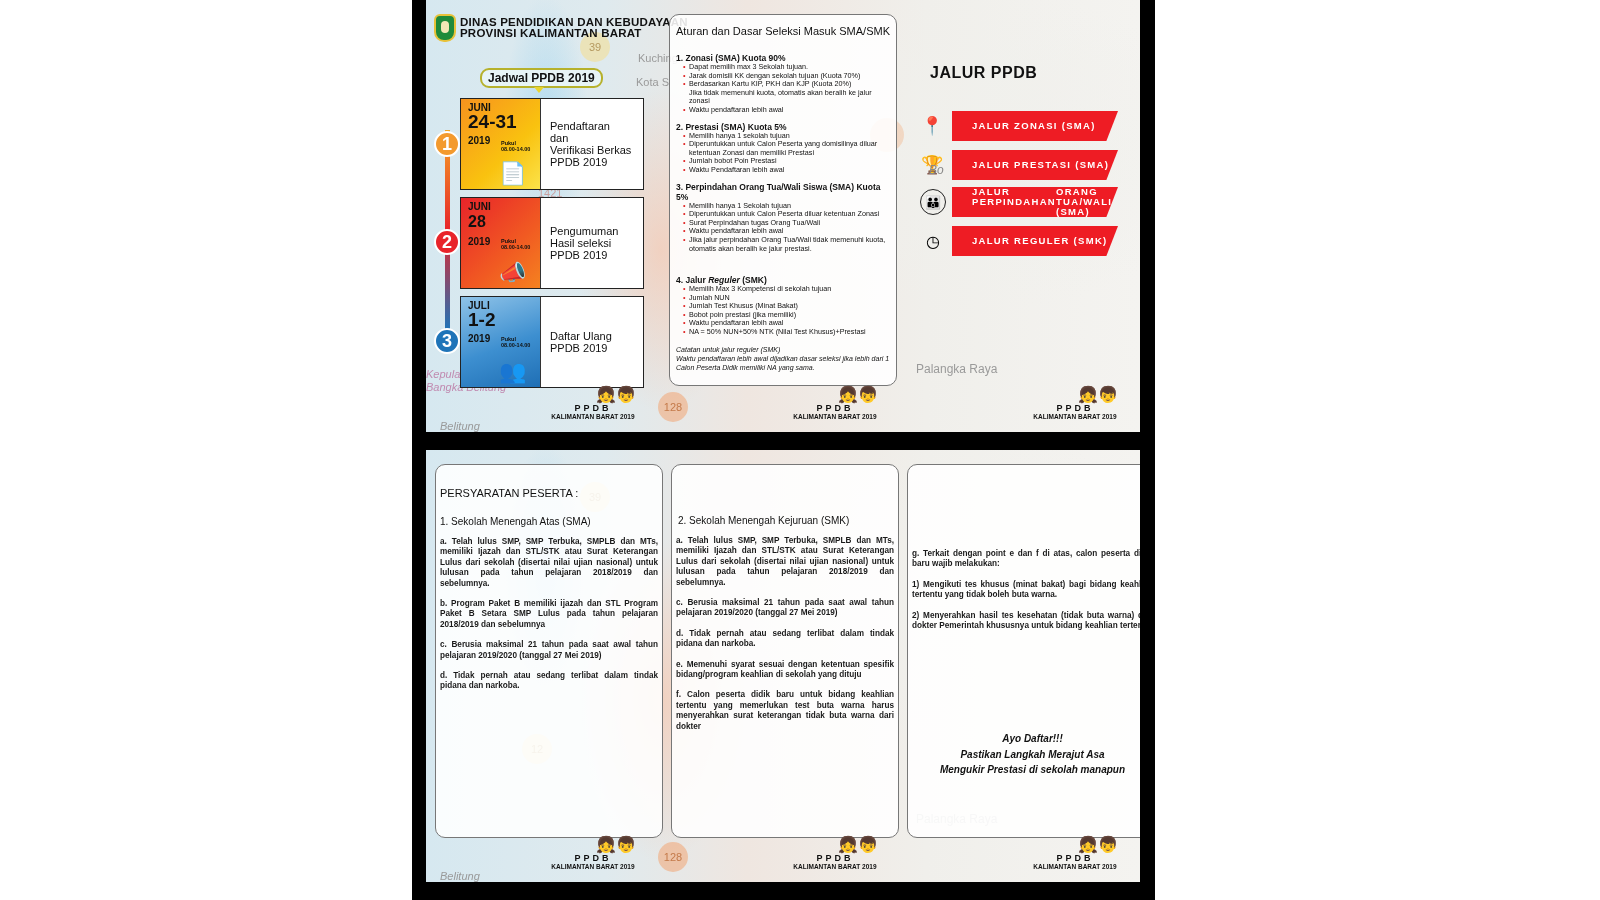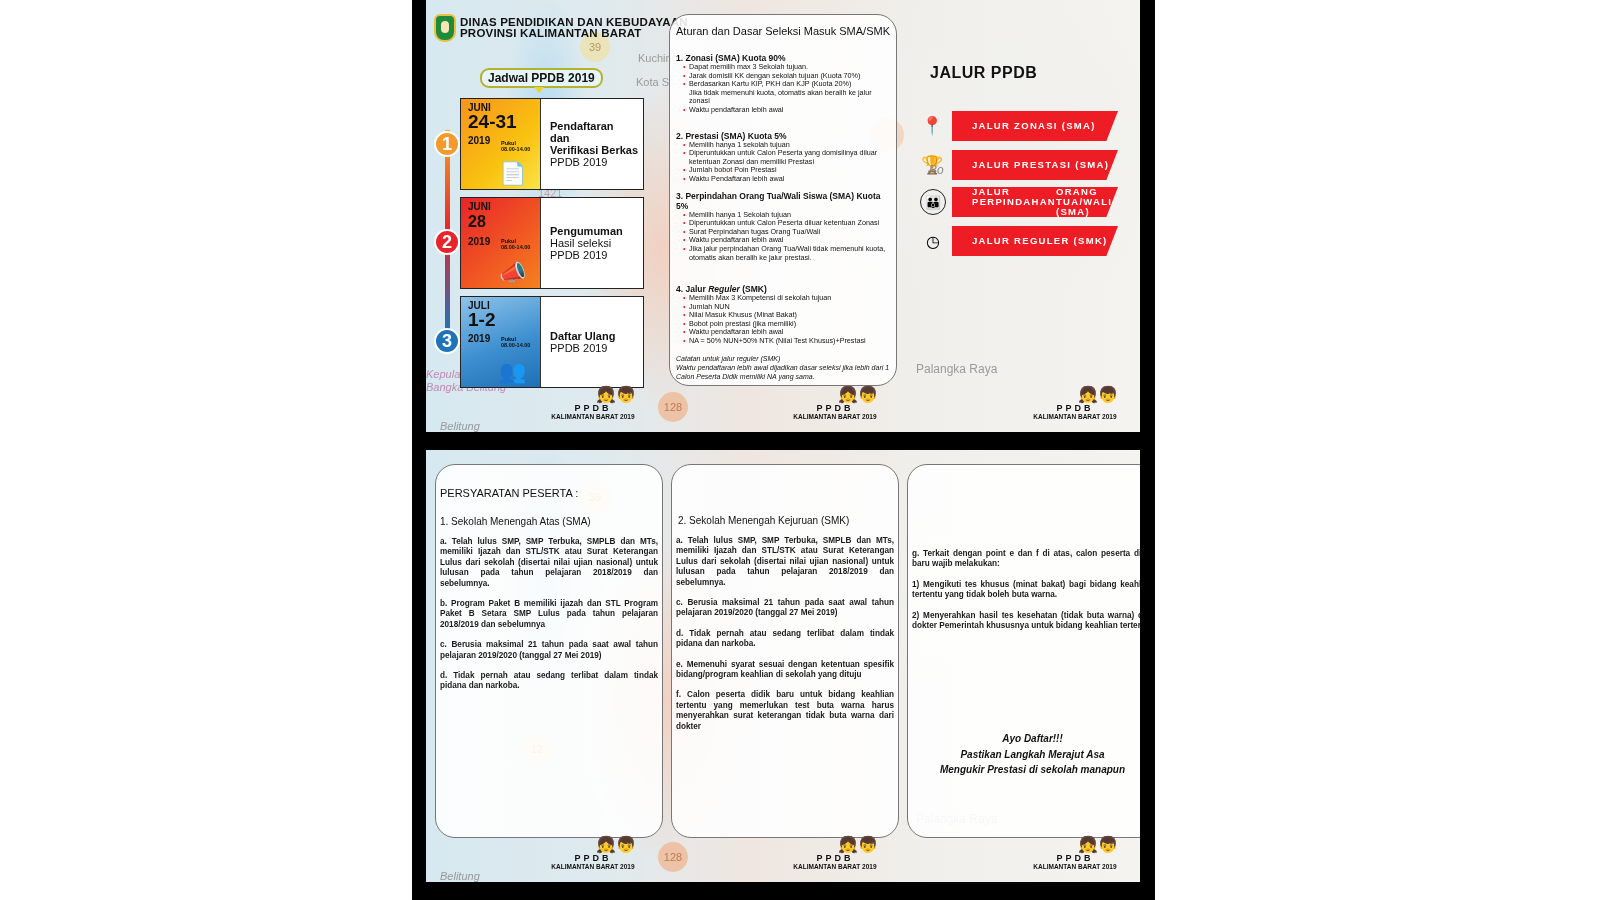--- a/index.html
+++ b/index.html
@@ -38,24 +38,24 @@
   .step-num { position: absolute; left: 8px; width: 26px; height: 26px; border-radius: 50%; color: #fff;
     font-weight: bold; font-size: 18px; display: flex; align-items: center; justify-content: center; border: 2px solid #fff; }
   .card { position: absolute; left: 34px; width: 184px; height: 92px; border: 1.5px solid #222; background: #fff; display: flex; }
   .date-box { width: 80px; height: 100%; position: relative; padding: 3px 0 0 7px; border-right: 1px solid #333; }
   .date-box .mon { font-weight: bold; font-size: 10px; color: #111; }
   .date-box .day { font-weight: bold; font-size: 19px; line-height: 17px; color: #111; }
   .date-box .yr { font-weight: bold; font-size: 10px; color: #111; display: inline-block; }
   .date-box .pukul { position: absolute; left: 40px; font-size: 5.5px; font-weight: bold; line-height: 6px; color: #111; }
   .date-box .ico { position: absolute; left: 38px; bottom: 4px; font-size: 22px; line-height: 22px; }
   .card-text { padding: 0 0 0 9px; display: flex; flex-direction: column; justify-content: center; font-size: 11px; line-height: 12px; color: #111; }
-  .card-text b { font-weight: bold; }
-
-  
-  .box { position: absolute; background: rgba(255,255,255,0.88); border: 1.5px solid #777; border-radius: 20px; }
+  .card-text b { font-weight: normal; }
+
+  
+  .box { position: absolute; background: rgba(255,255,255,0.88); border: 1.5px solid #777; border-radius: 10px; }
   .rules { left: 243px; top: 14px; width: 228px; height: 372px; padding: 10px 6px 0 6px; }
   .rules h2 { font-size: 11px; font-weight: normal; color: #111; margin-bottom: 7px; }
   .rules h3 { font-size: 8.5px; font-weight: bold; color: #111; margin-top: 16px; }
   .rules ul { list-style: none; margin: 0 0 0 7px; }
   .rules li { font-size: 7.2px; line-height: 8.6px; color: #111; padding-left: 6px; position: relative; }
   .rules li::before { content: "•"; color: #e02020; position: absolute; left: 0; }
   .rules li.cont::before { content: ""; }
   .rules .note { font-size: 7px; font-style: italic; line-height: 9px; color: #111; margin-top: 8px; }
 
   
@@ -169,40 +169,40 @@
   <div class="box rules">
     <h2>Aturan dan Dasar Seleksi Masuk SMA/SMK</h2>
     <h3>1. Zonasi (SMA) Kuota 90%</h3>
     <ul>
       <li>Dapat memilih max 3 Sekolah tujuan.</li>
       <li>Jarak domisili KK dengan sekolah tujuan (Kuota 70%)</li>
       <li>Berdasarkan Kartu KIP, PKH dan KJP (Kuota 20%)</li>
       <li class="cont">Jika tidak memenuhi kuota, otomatis akan beralih ke jalur zonasi</li>
       <li>Waktu pendaftaran lebih awal</li>
     </ul>
-    <h3 style="margin-top:16px;">2. Prestasi (SMA) Kuota 5%</h3>
+    <h3 style="margin-top:7px;">2. Prestasi (SMA) Kuota 5%</h3>
     <ul>
       <li>Memilih hanya 1 sekolah tujuan</li>
       <li>Diperuntukkan untuk Calon Peserta yang domisilinya diluar ketentuan Zonasi dan memiliki Prestasi</li>
       <li>Jumlah bobot Poin Prestasi</li>
       <li>Waktu Pendaftaran lebih awal</li>
     </ul>
     <h3 style="margin-top:7px;">3. Perpindahan Orang Tua/Wali Siswa (SMA) Kuota 5%</h3>
     <ul>
       <li>Memilih hanya 1 Sekolah tujuan</li>
       <li>Diperuntukkan untuk Calon Peserta diluar ketentuan Zonasi</li>
       <li>Surat Perpindahan tugas Orang Tua/Wali</li>
       <li>Waktu pendaftaran lebih awal</li>
       <li>Jika jalur perpindahan Orang Tua/Wali tidak memenuhi kuota, otomatis akan beralih ke jalur prestasi.</li>
     </ul>
     <h3 style="margin-top:22px;"><span>4. Jalur </span><i>Reguler</i><span> (SMK)</span></h3>
     <ul>
       <li>Memilih Max 3 Kompetensi di sekolah tujuan</li>
       <li>Jumlah NUN</li>
-      <li>Nilai Masuk Khusus (Minat Bakat)</li>
+      <li>Jumlah Test Khusus (Minat Bakat)</li>
       <li>Bobot poin prestasi (jika memiliki)</li>
       <li>Waktu pendaftaran lebih awal</li>
       <li>NA = 50% NUN+50% NTK (Nilai Test Khusus)+Prestasi</li>
     </ul>
     <div class="note">
       <div>Catatan untuk jalur reguler (SMK)</div>
       <div>Waktu pendaftaran lebih awal dijadikan dasar seleksi jika lebih dari 1 Calon Peserta Didik memiliki NA yang sama.</div>
     </div>
   </div>
 

